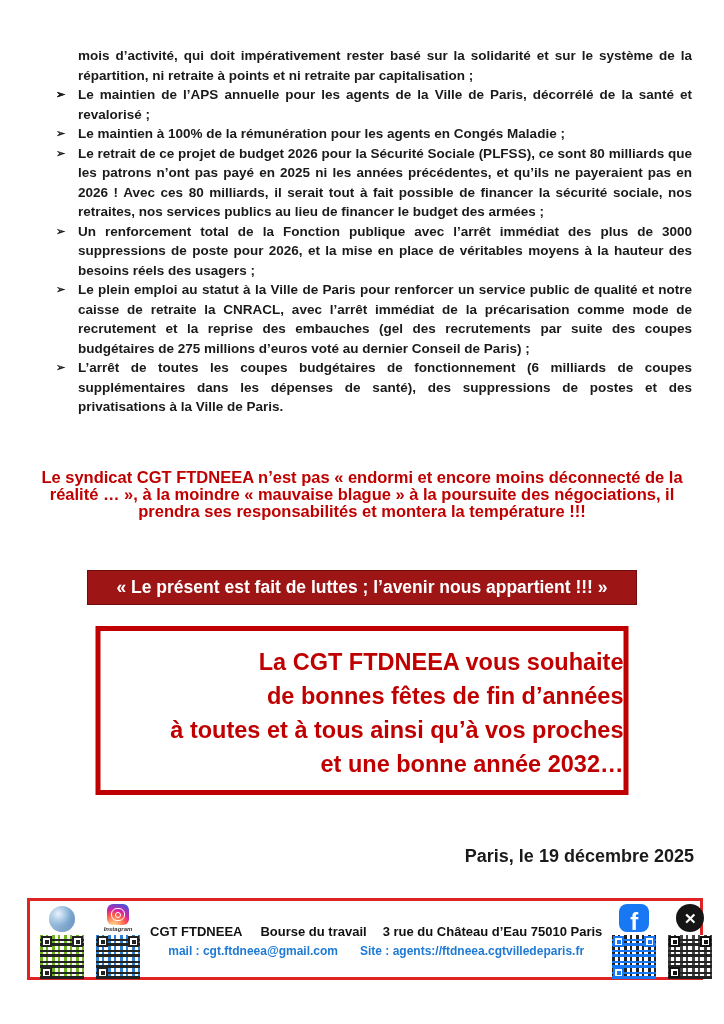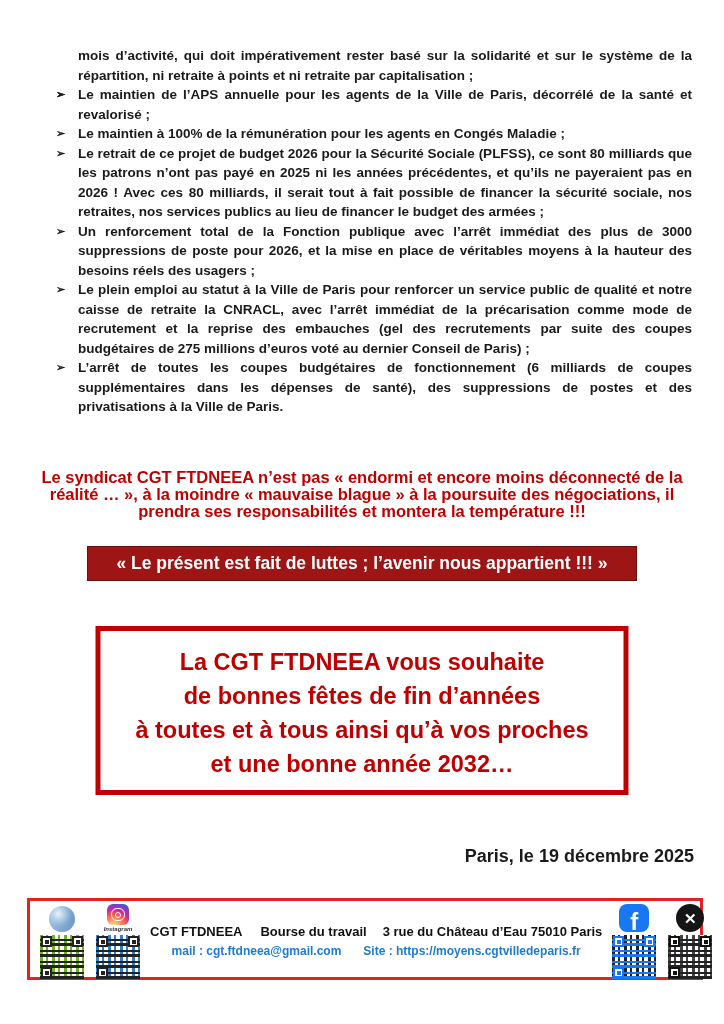--- a/index.html
+++ b/index.html
@@ -21,32 +21,32 @@
   .marker{position:absolute;left:1px;top:0;font-size:11px;color:#1a1a1a;}
 
   
   .warning{
     position:absolute;top:452px;left:32px;width:660px;
     text-align:center;color:#c00000;font-size:16.5px;line-height:17px;
   }
 
   
   .banner{
-    position:absolute;top:546px;left:50%;transform:translateX(-50%);
+    position:absolute;top:570px;left:50%;transform:translateX(-50%);
     width:550px;box-sizing:border-box;
     background:#9e1515;border:1px solid #6e0d0d;color:#ffffff;
     text-align:center;font-size:17.5px;line-height:20px;padding:6px 2px 7px;
   }
 
   
   .wishes{
     position:absolute;top:626px;left:50%;transform:translateX(-50%);
     width:533px;height:169px;box-sizing:border-box;
     border:5px solid #c00000;background:#fff;
-    text-align:center;color:#c00000;font-size:23.5px;line-height:34px;
+    text-align:right;color:#c00000;font-size:23.5px;line-height:34px;
     padding-top:14px;
   }
 
   
   .dateline{
     position:absolute;top:846px;right:30px;
     font-size:18px;color:#1a1a1a;
   }
 
   
@@ -183,21 +183,21 @@
             <i></i>
           </div>
       </div>
     </div>
 
     <div class="ftext">
       <div class="fline1">
         <span class="seg org">CGT FTDNEEA</span><span class="seg">Bourse du travail</span><span class="seg">3 rue du Château d’Eau 75010 Paris</span>
       </div>
       <div class="fline2">
-        <span class="link"><span>mail :</span> <span>cgt.ftdneea@gmail.com</span></span><span class="link"><span>Site :</span> <span>https://moyens.cgtvilledeparis.fr</span></span>
+        <span class="link"><span>mail :</span> <span>cgt.ftdneea@gmail.com</span></span><span class="link"><span>Site :</span> <span>agents://ftdneea.cgtvilledeparis.fr</span></span>
       </div>
     </div>
 
     <div class="fgroup right">
       <div class="fcol">
         <div class="icon-slot">
           <span class="fb">
               <span>f</span>
             </span>
         </div>

